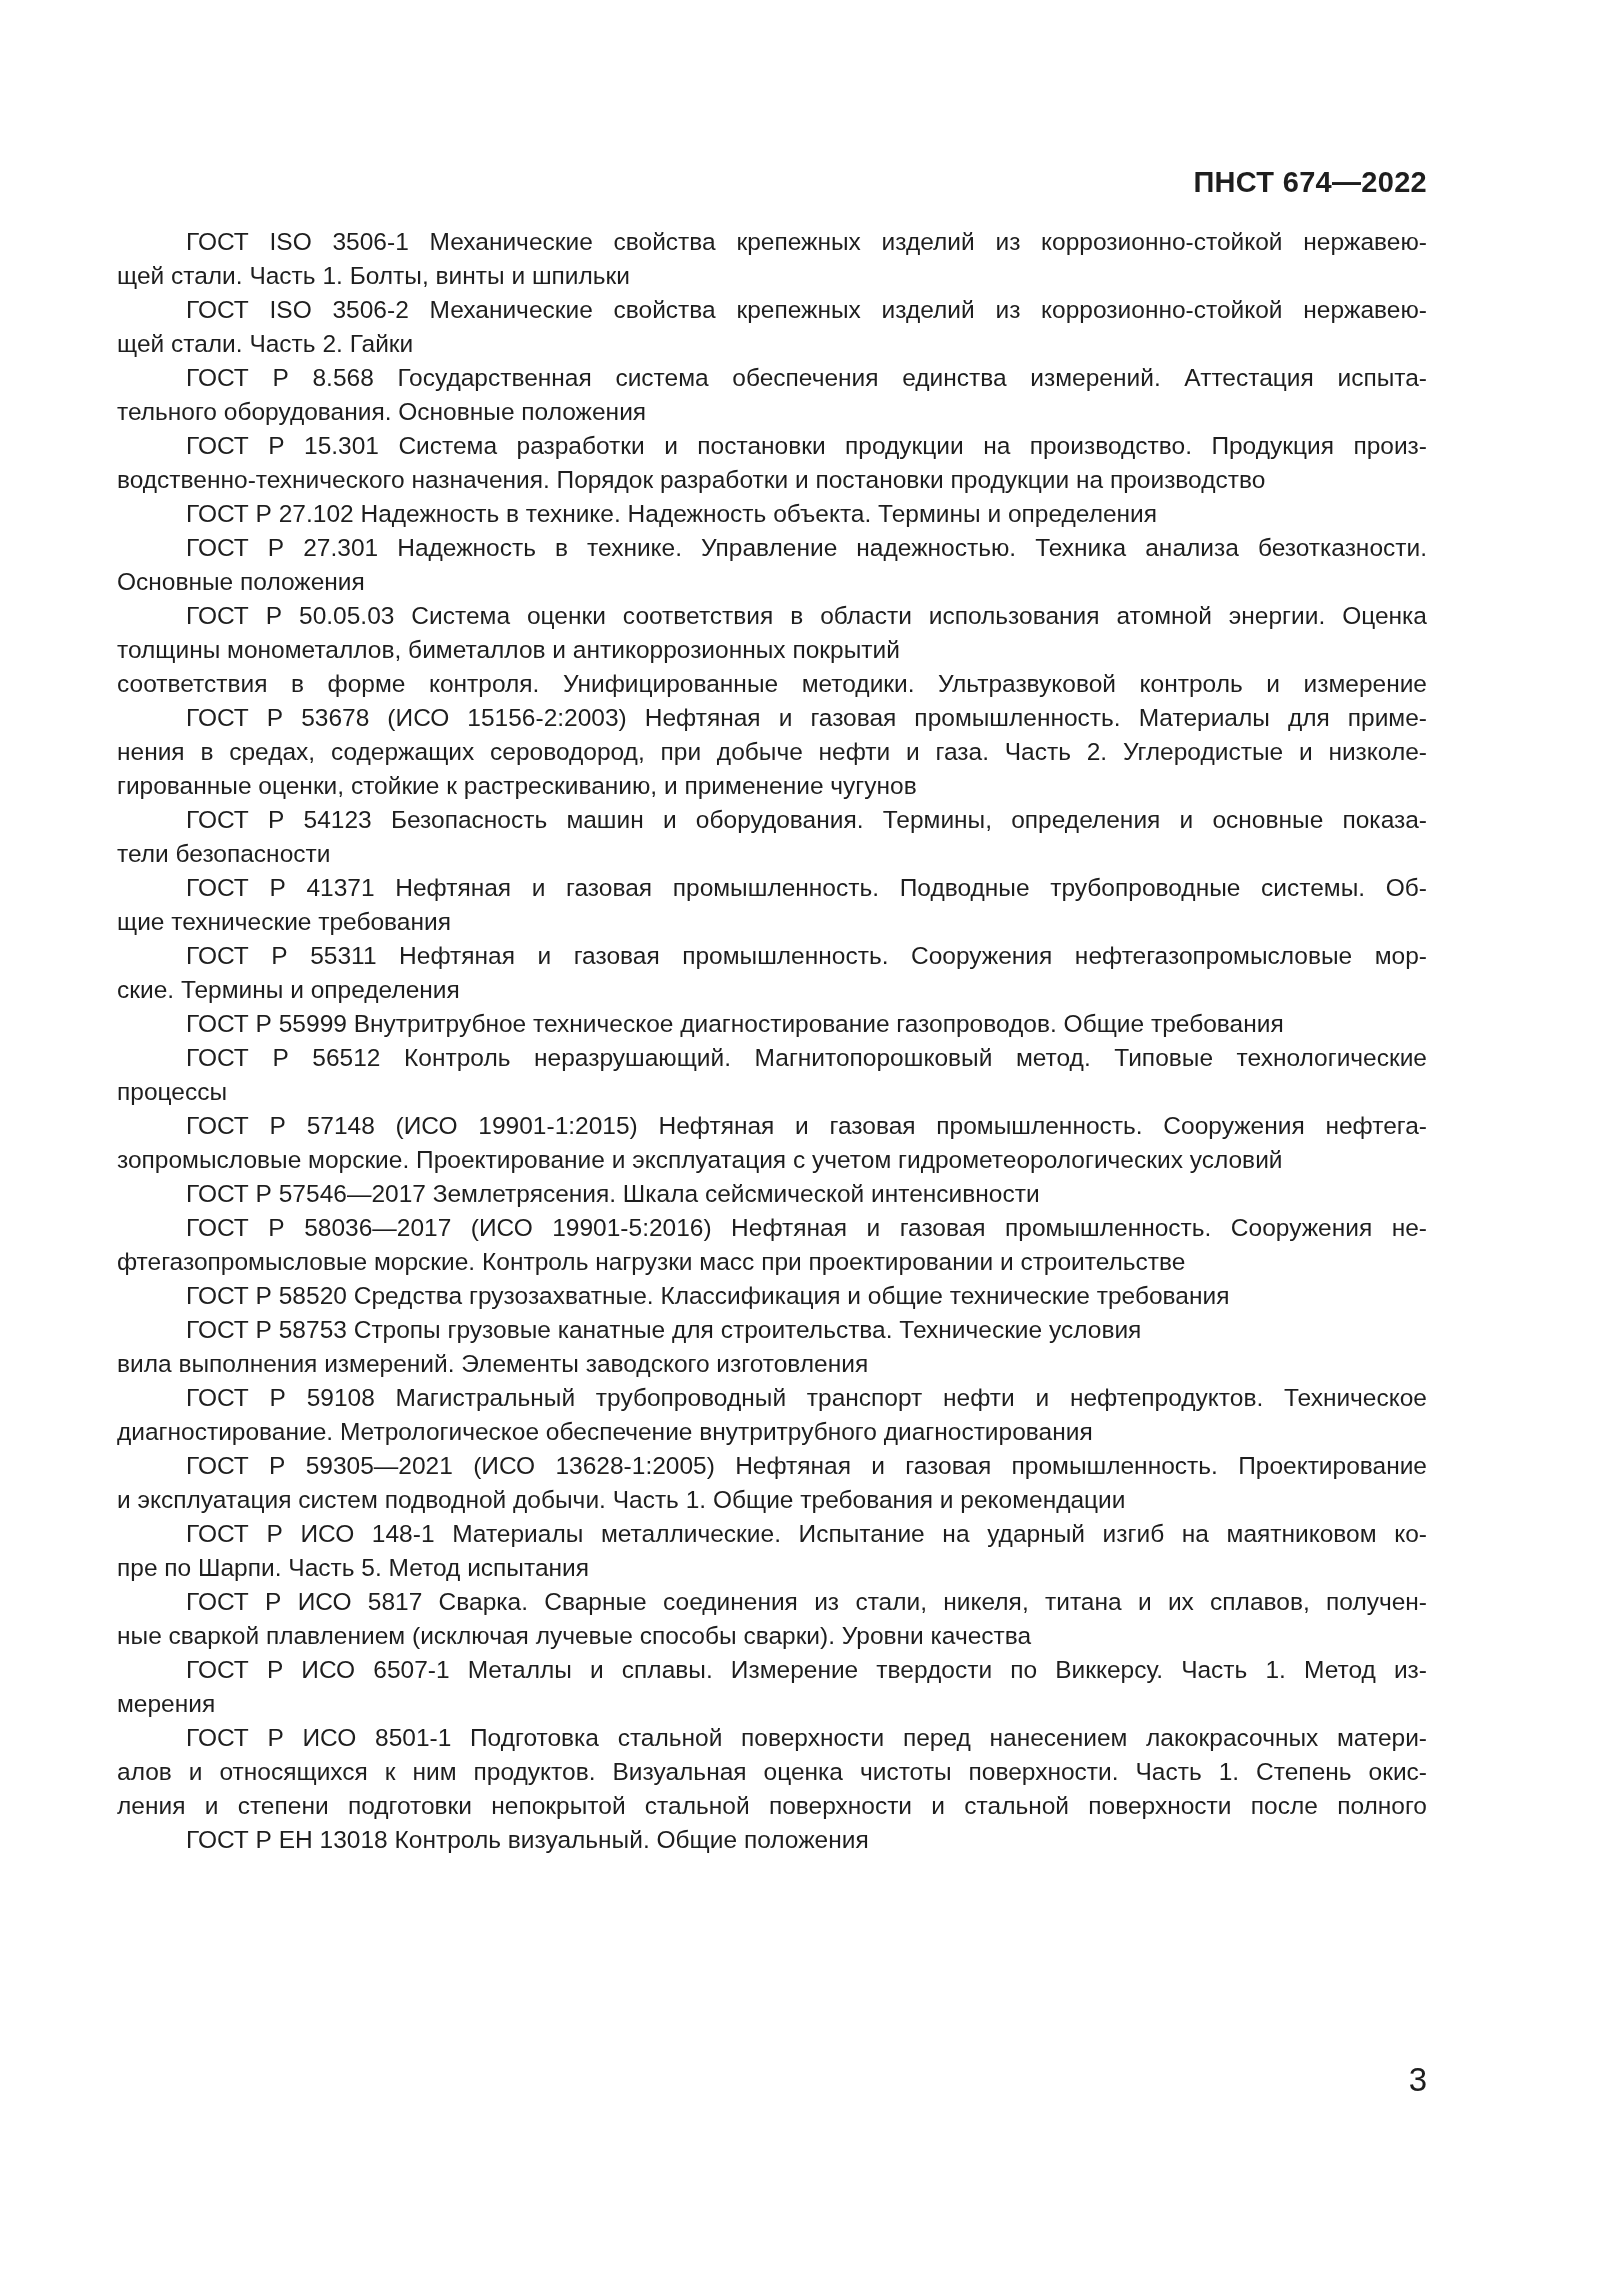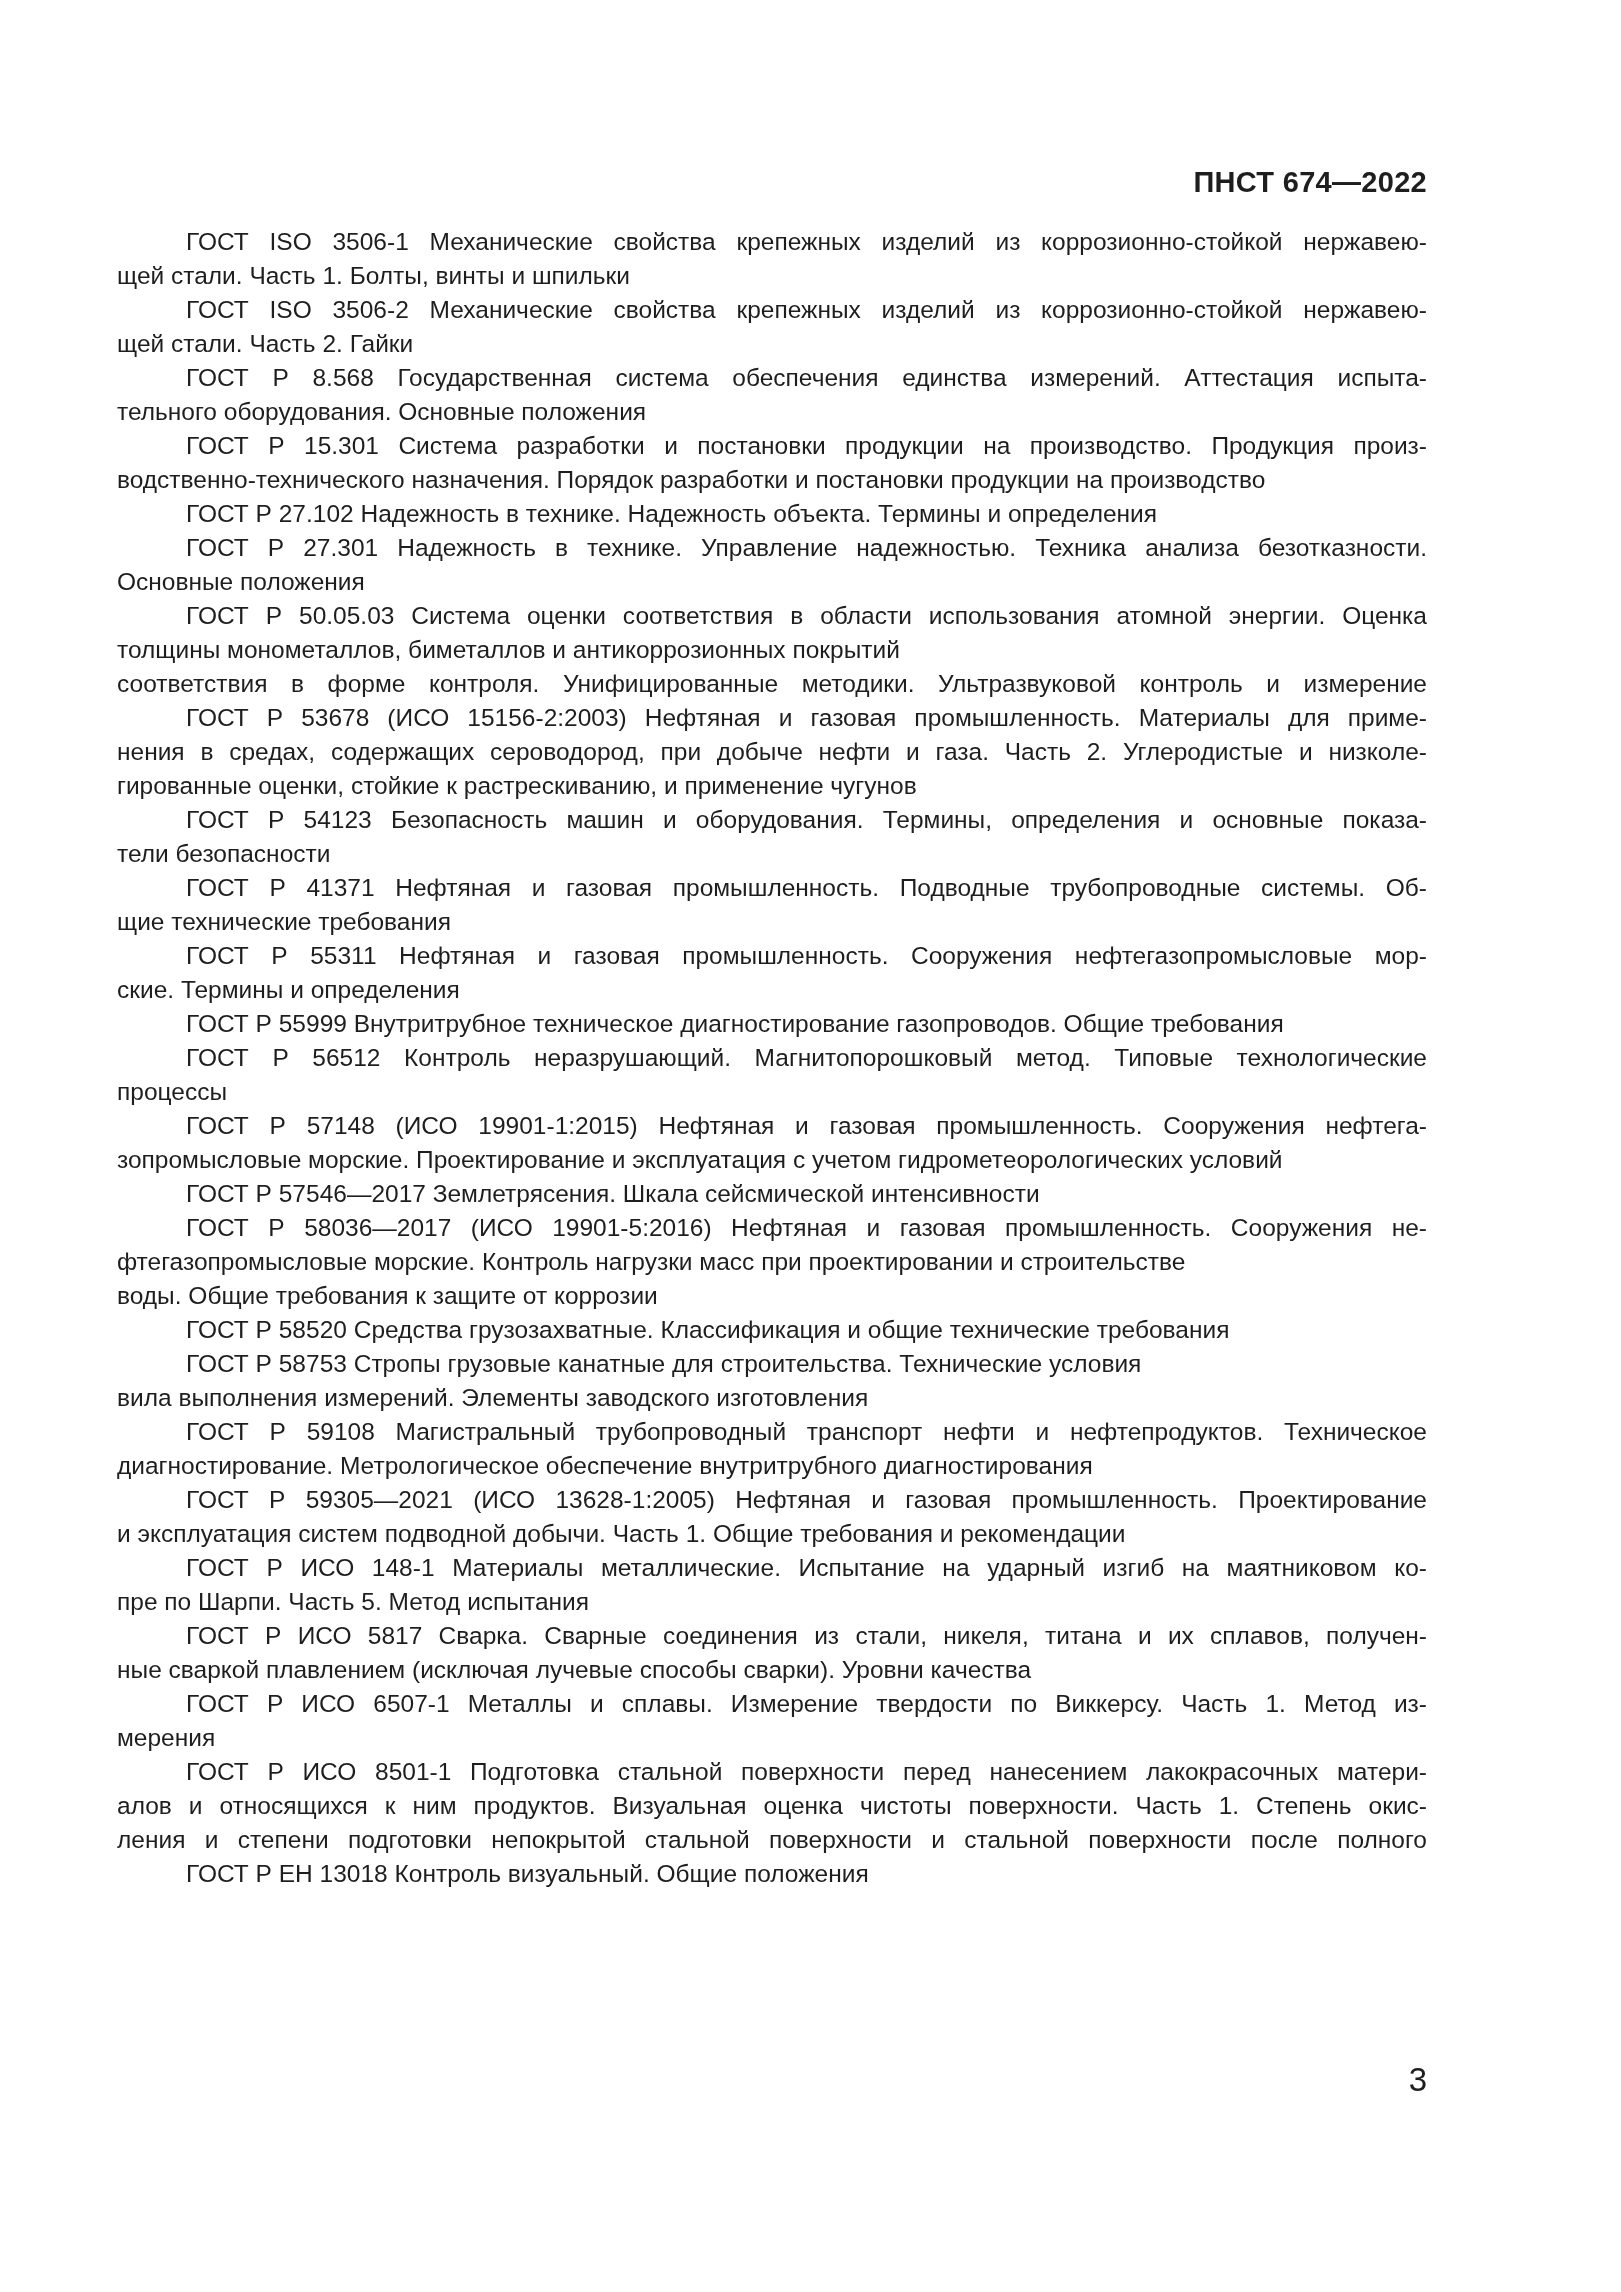--- a/index.html
+++ b/index.html
@@ -112,21 +112,20 @@
       <div class="ref-line end">зопромысловые морские. Проектирование и эксплуатация с учетом гидрометеорологических условий</div>
     </div>
     <div class="ref-para">
       <div class="ref-line first end">ГОСТ Р 57546—2017 Землетрясения. Шкала сейсмической интенсивности</div>
     </div>
     <div class="ref-para">
       <div class="ref-line first">ГОСТ Р 58036—2017 (ИСО 19901-5:2016) Нефтяная и газовая промышленность. Сооружения не-</div>
       <div class="ref-line end">фтегазопромысловые морские. Контроль нагрузки масс при проектировании и строительстве</div>
     </div>
     <div class="ref-para">
-      <div class="ref-line end">воды. Общие требования к защите от коррозии</div>
     </div>
     <div class="ref-para">
       <div class="ref-line first end">ГОСТ Р 58520 Средства грузозахватные. Классификация и общие технические требования</div>
     </div>
     <div class="ref-para">
       <div class="ref-line first end">ГОСТ Р 58753 Стропы грузовые канатные для строительства. Технические условия</div>
     </div>
     <div class="ref-para">
       <div class="ref-line end">вила выполнения измерений. Элементы заводского изготовления</div>
     </div>

